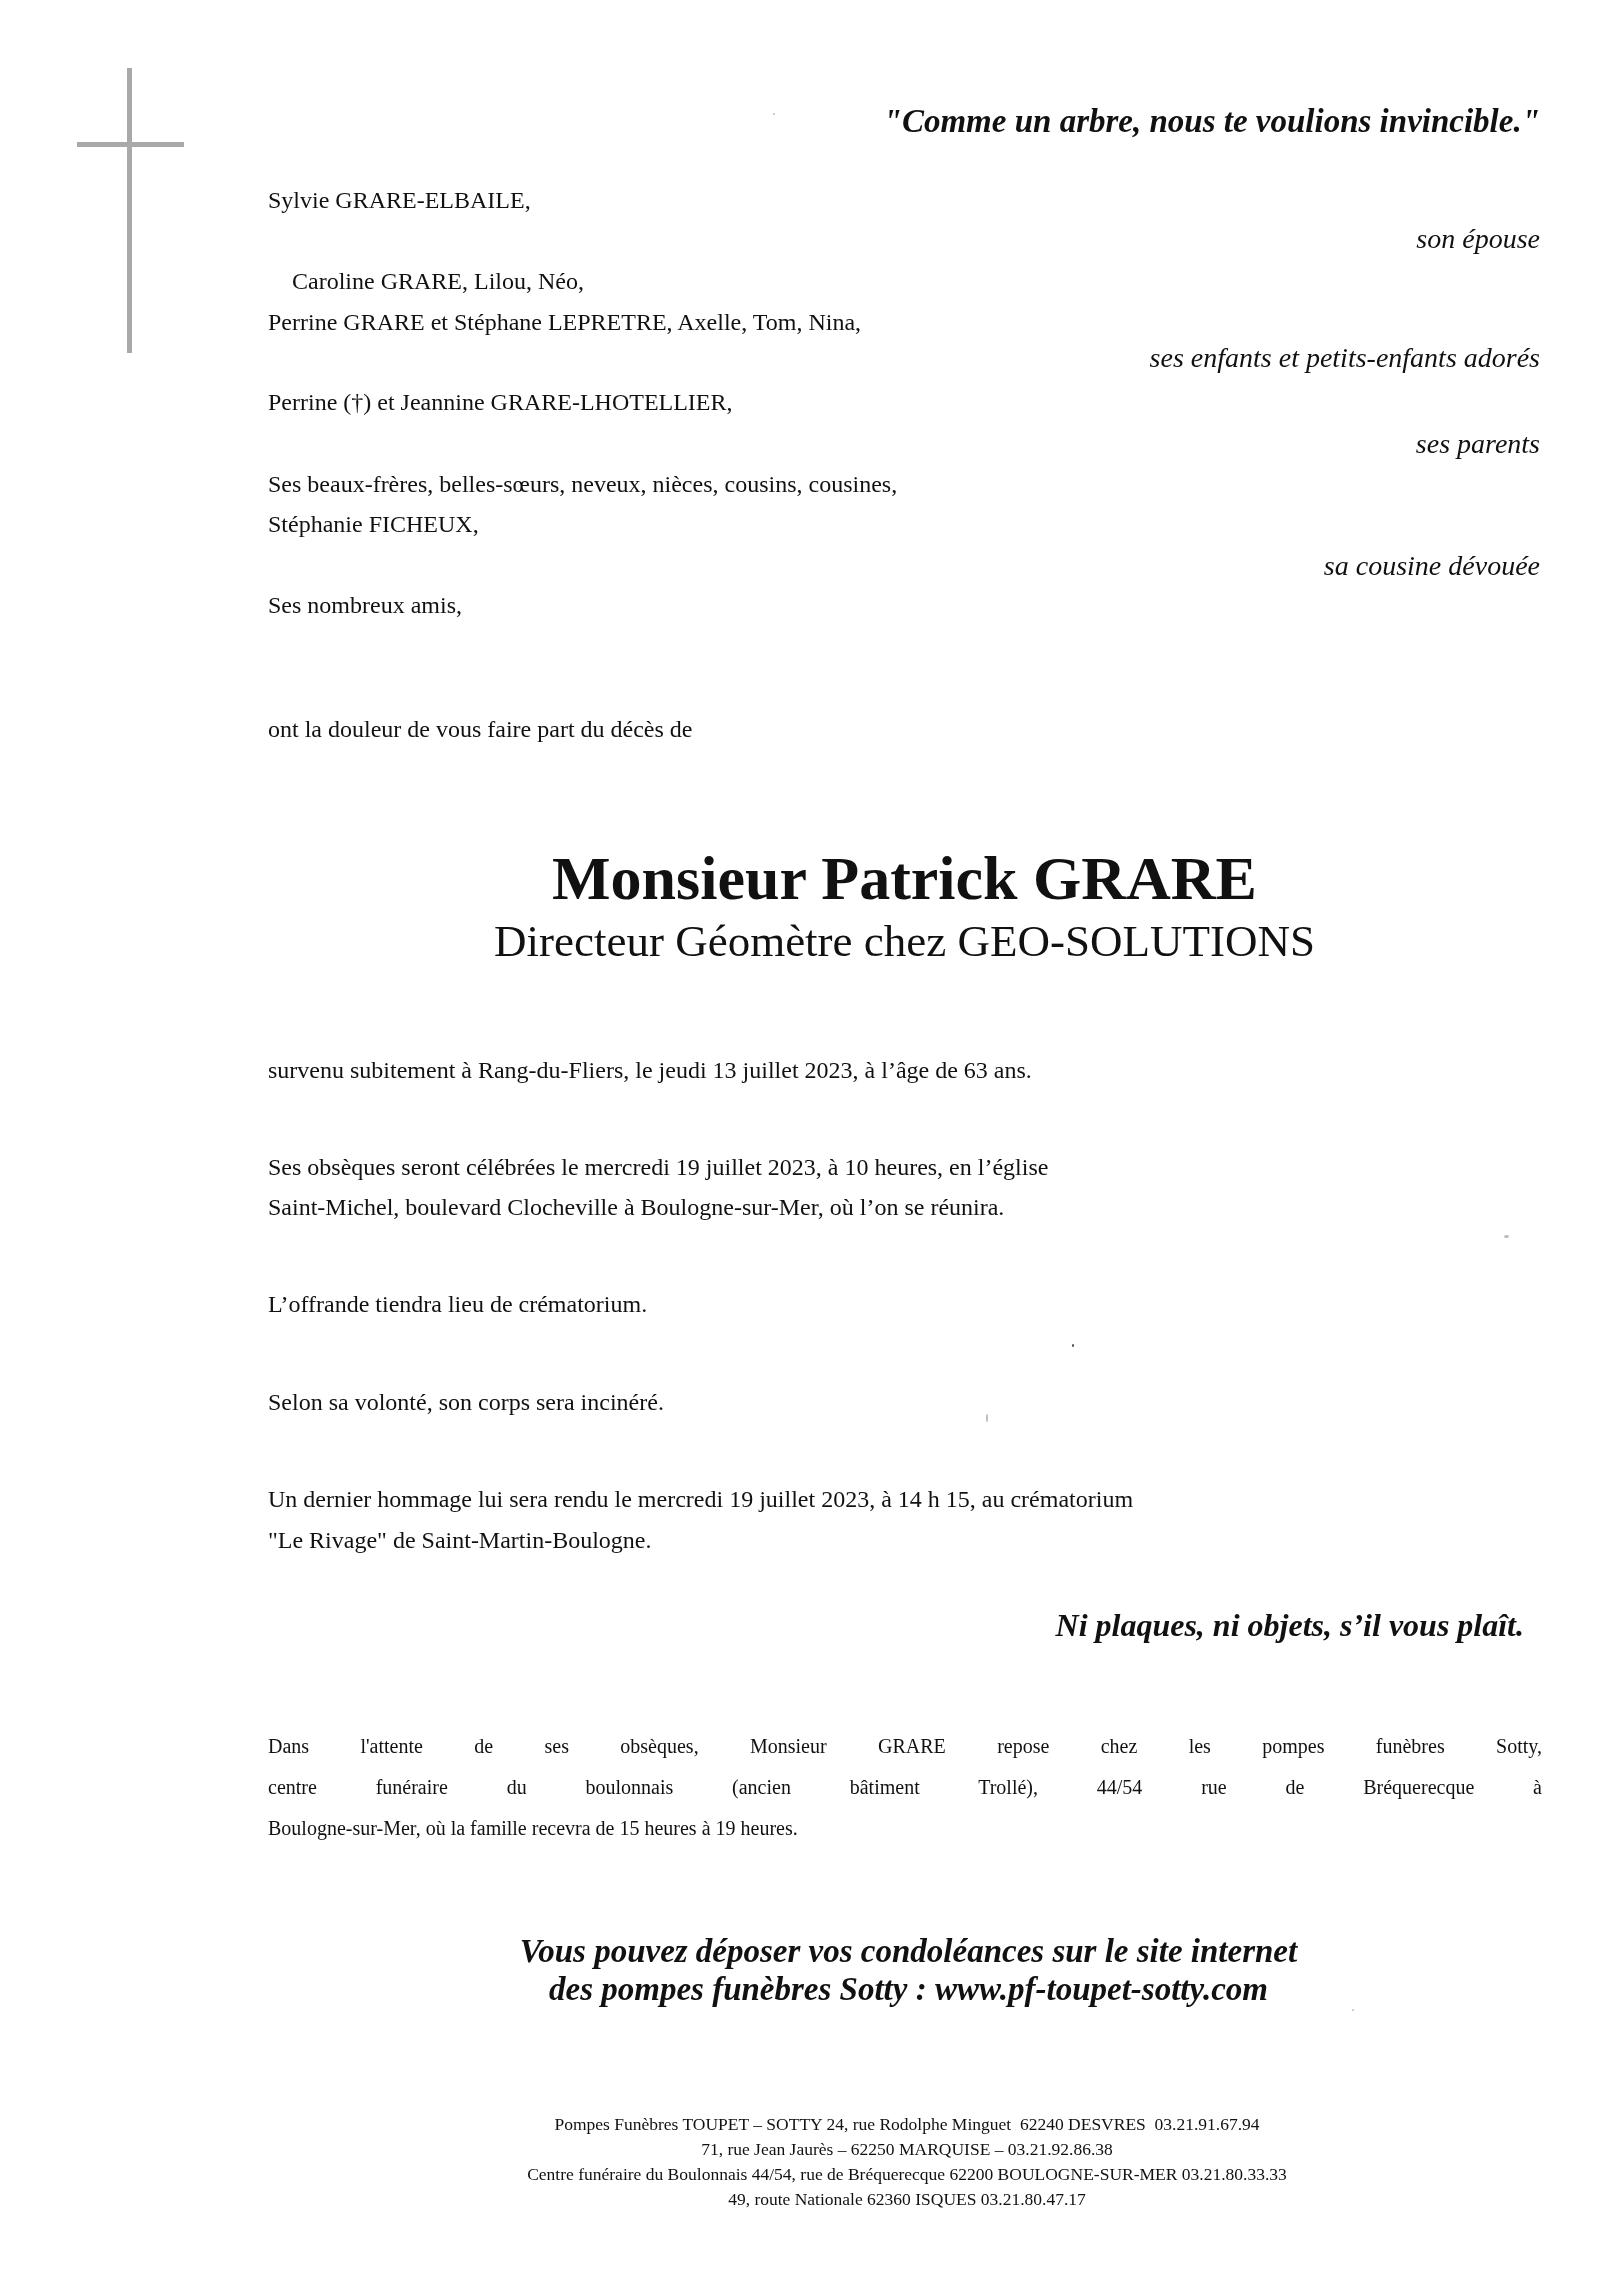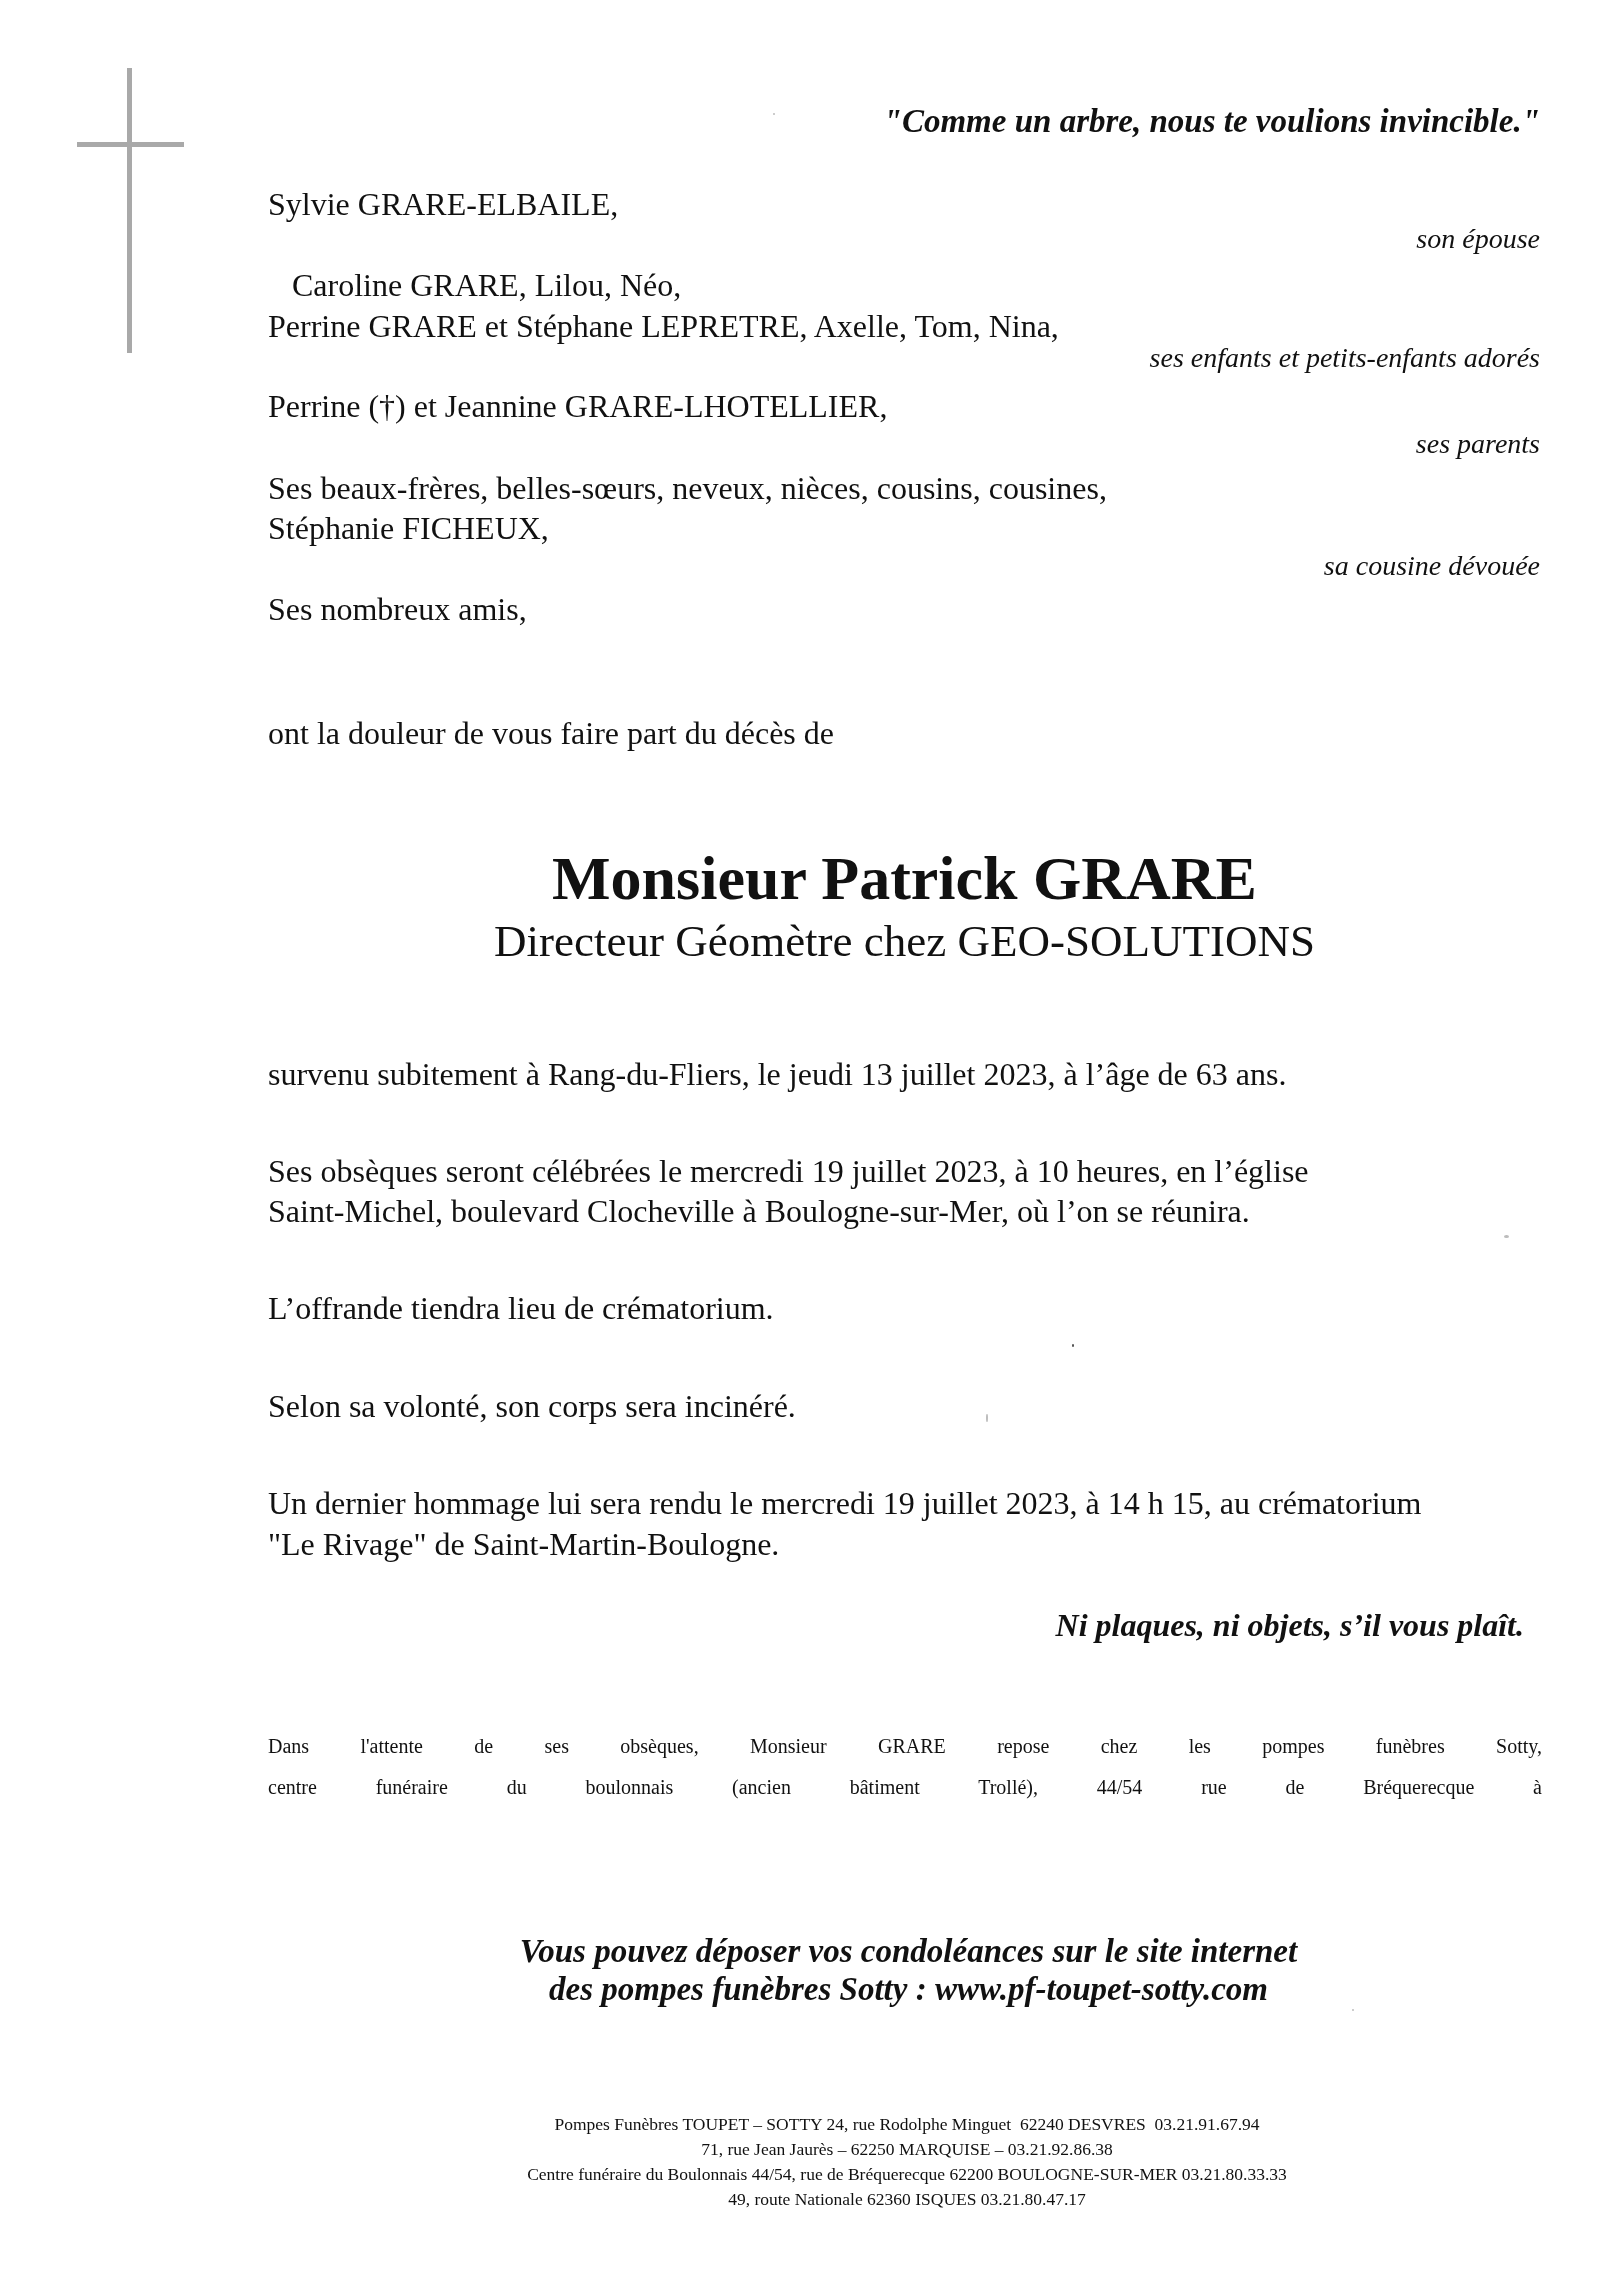--- a/index.html
+++ b/index.html
@@ -1,21 +1,21 @@
 <!DOCTYPE html>
 <html style="font-size:12.8px"><head>
 <meta charset="utf-8">
 <style>
   html, body { margin: 0; padding: 0; background: #ffffff; }
   body { width: 1624px; height: 2295px; position: relative; overflow: hidden;
          font-family: "Liberation Serif", serif; color: #111111; }
   .cross-v { position: absolute; left: 127px; top: 68px; width: 4.8px; height: 285px; background: #a9a9a9; }
   .cross-h { position: absolute; left: 77px; top: 142px; width: 107px; height: 4.8px; background: #a9a9a9; }
   .line { position: absolute; white-space: nowrap; line-height: 1; }
-  .body { font-size: 32px; left: 268px; }
+  .body { font-size: 24px; left: 268px; }
   .right { font-size: 28px; font-style: italic; right: 84px; text-align: right; }
   .quote { font-size: 33px; font-style: italic; font-weight: bold; right: 84px; }
   .title { font-size: 62px; font-weight: bold; left: 0; width: 1809px; text-align: center; }
   .subtitle { font-size: 45px; left: 0; width: 1809px; text-align: center; }
   .para { position: absolute; left: 268px; width: 1274px; font-size: 20px; line-height: 41px; }
   .para.justify { text-align: justify; }
   .para.justify .ln { display: block; text-align: justify; text-align-last: justify; }
   .para.justify .ln.last { text-align-last: left; }
   .notice { font-size: 32px; font-style: italic; font-weight: bold; right: 100px; }
   .web { position: absolute; left: 0; width: 1817px; text-align: center; font-size: 33px;
@@ -70,20 +70,21 @@
 <div>
   <div class="line body" style="top:1487px;">Un dernier hommage lui sera rendu le mercredi 19 juillet 2023, à 14 h 15, au crématorium</div>
   <div class="line body" style="top:1528px;">"Le Rivage" de Saint-Martin-Boulogne.</div>
 </div>
 
 <div class="line notice" style="top:1609px;">Ni plaques, ni objets, s’il vous plaît.</div>
 
 <div class="para justify" style="top:1726px;">
   <span class="ln">Dans l'attente de ses obsèques, Monsieur GRARE repose chez les pompes funèbres Sotty,</span>
   <span class="ln">centre funéraire du boulonnais (ancien bâtiment Trollé), 44/54 rue de Bréquerecque à</span>
+  <span class="ln last">Boulogne-sur-Mer, où la famille recevra de 15 heures à 19 heures.</span>
 </div>
 
 <div class="web" style="top:1932px;">
   <div>Vous pouvez déposer vos condoléances sur le site internet</div>
   <div>des pompes funèbres Sotty : www.pf-toupet-sotty.com</div>
 </div>
 
 <div class="footer" style="top:2112px;">
   <div style="white-space:pre;">Pompes Funèbres TOUPET – SOTTY 24, rue Rodolphe Minguet  62240 DESVRES  03.21.91.67.94</div>
   <div>71, rue Jean Jaurès – 62250 MARQUISE – 03.21.92.86.38</div>

